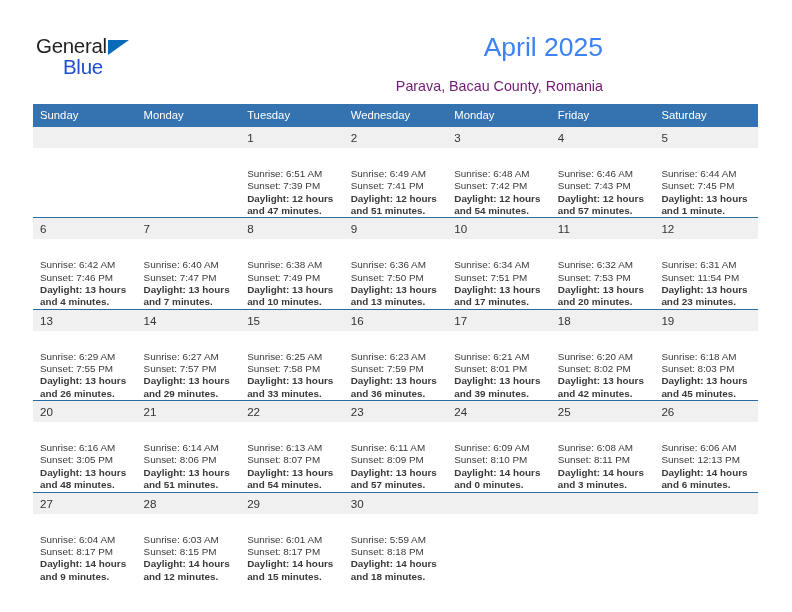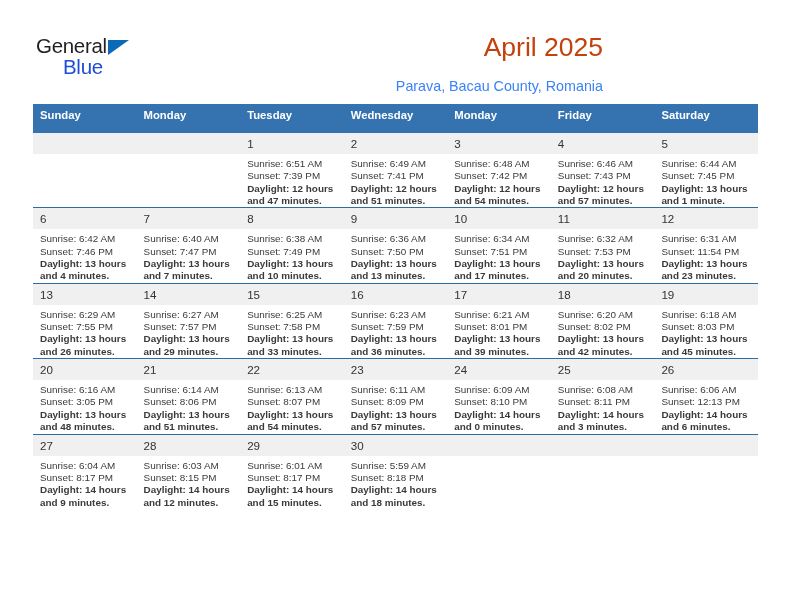--- a/index.html
+++ b/index.html
@@ -60,50 +60,50 @@
     font-size: 20.5px;
     letter-spacing: -0.3px;
     color: #1d4ed8;
   }
 
   .title {
     position: absolute;
     right: 34px;
     top: 32px;
     font-size: 26.5px;
-    color: #c2410c;
+    color: #3b82f6;
     text-align: left;
     white-space: nowrap;
   }
   .subtitle {
     position: absolute;
     right: 34px;
     top: 78px;
     font-size: 14.3px;
-    color: #3b82f6;
+    color: #701a75;
     text-align: right;
     white-space: nowrap;
   }
 
   
   .cal {
     position: absolute;
     left: 33px;
     top: 104px;
     width: 725px;
     border-collapse: collapse;
     table-layout: fixed;
   }
   .cal th {
     background: #3572b0;
     color: #ffffff;
     font-size: 11.3px;
-    font-weight: bold;
+    font-weight: normal;
     text-align: left;
-    padding: 5px 0 12px 7px;
+    padding: 5px 0 6px 7px;
     height: 12px;
     border: none;
   }
   .cal td {
     vertical-align: top;
     padding: 0;
     border: none;
     border-top: 1.4px solid #2b6ca3;
     height: 74px;
     width: 103.57px;
@@ -113,21 +113,21 @@
   }
   .daynum {
     background: #f0f0f0;
     font-size: 11.6px;
     color: #333333;
     padding: 4px 0 4px 7px;
     height: 13px;
     line-height: 13px;
   }
   .info {
-    padding: 4px 6px 0 7px;
+    padding: 20px 6px 0 7px;
     font-size: 9.9px;
     line-height: 12.35px;
     color: #3a3a3a;
   }
   .info div {
     white-space: nowrap;
   }
   .info div.wrap {
     white-space: normal;
     font-weight: bold;

